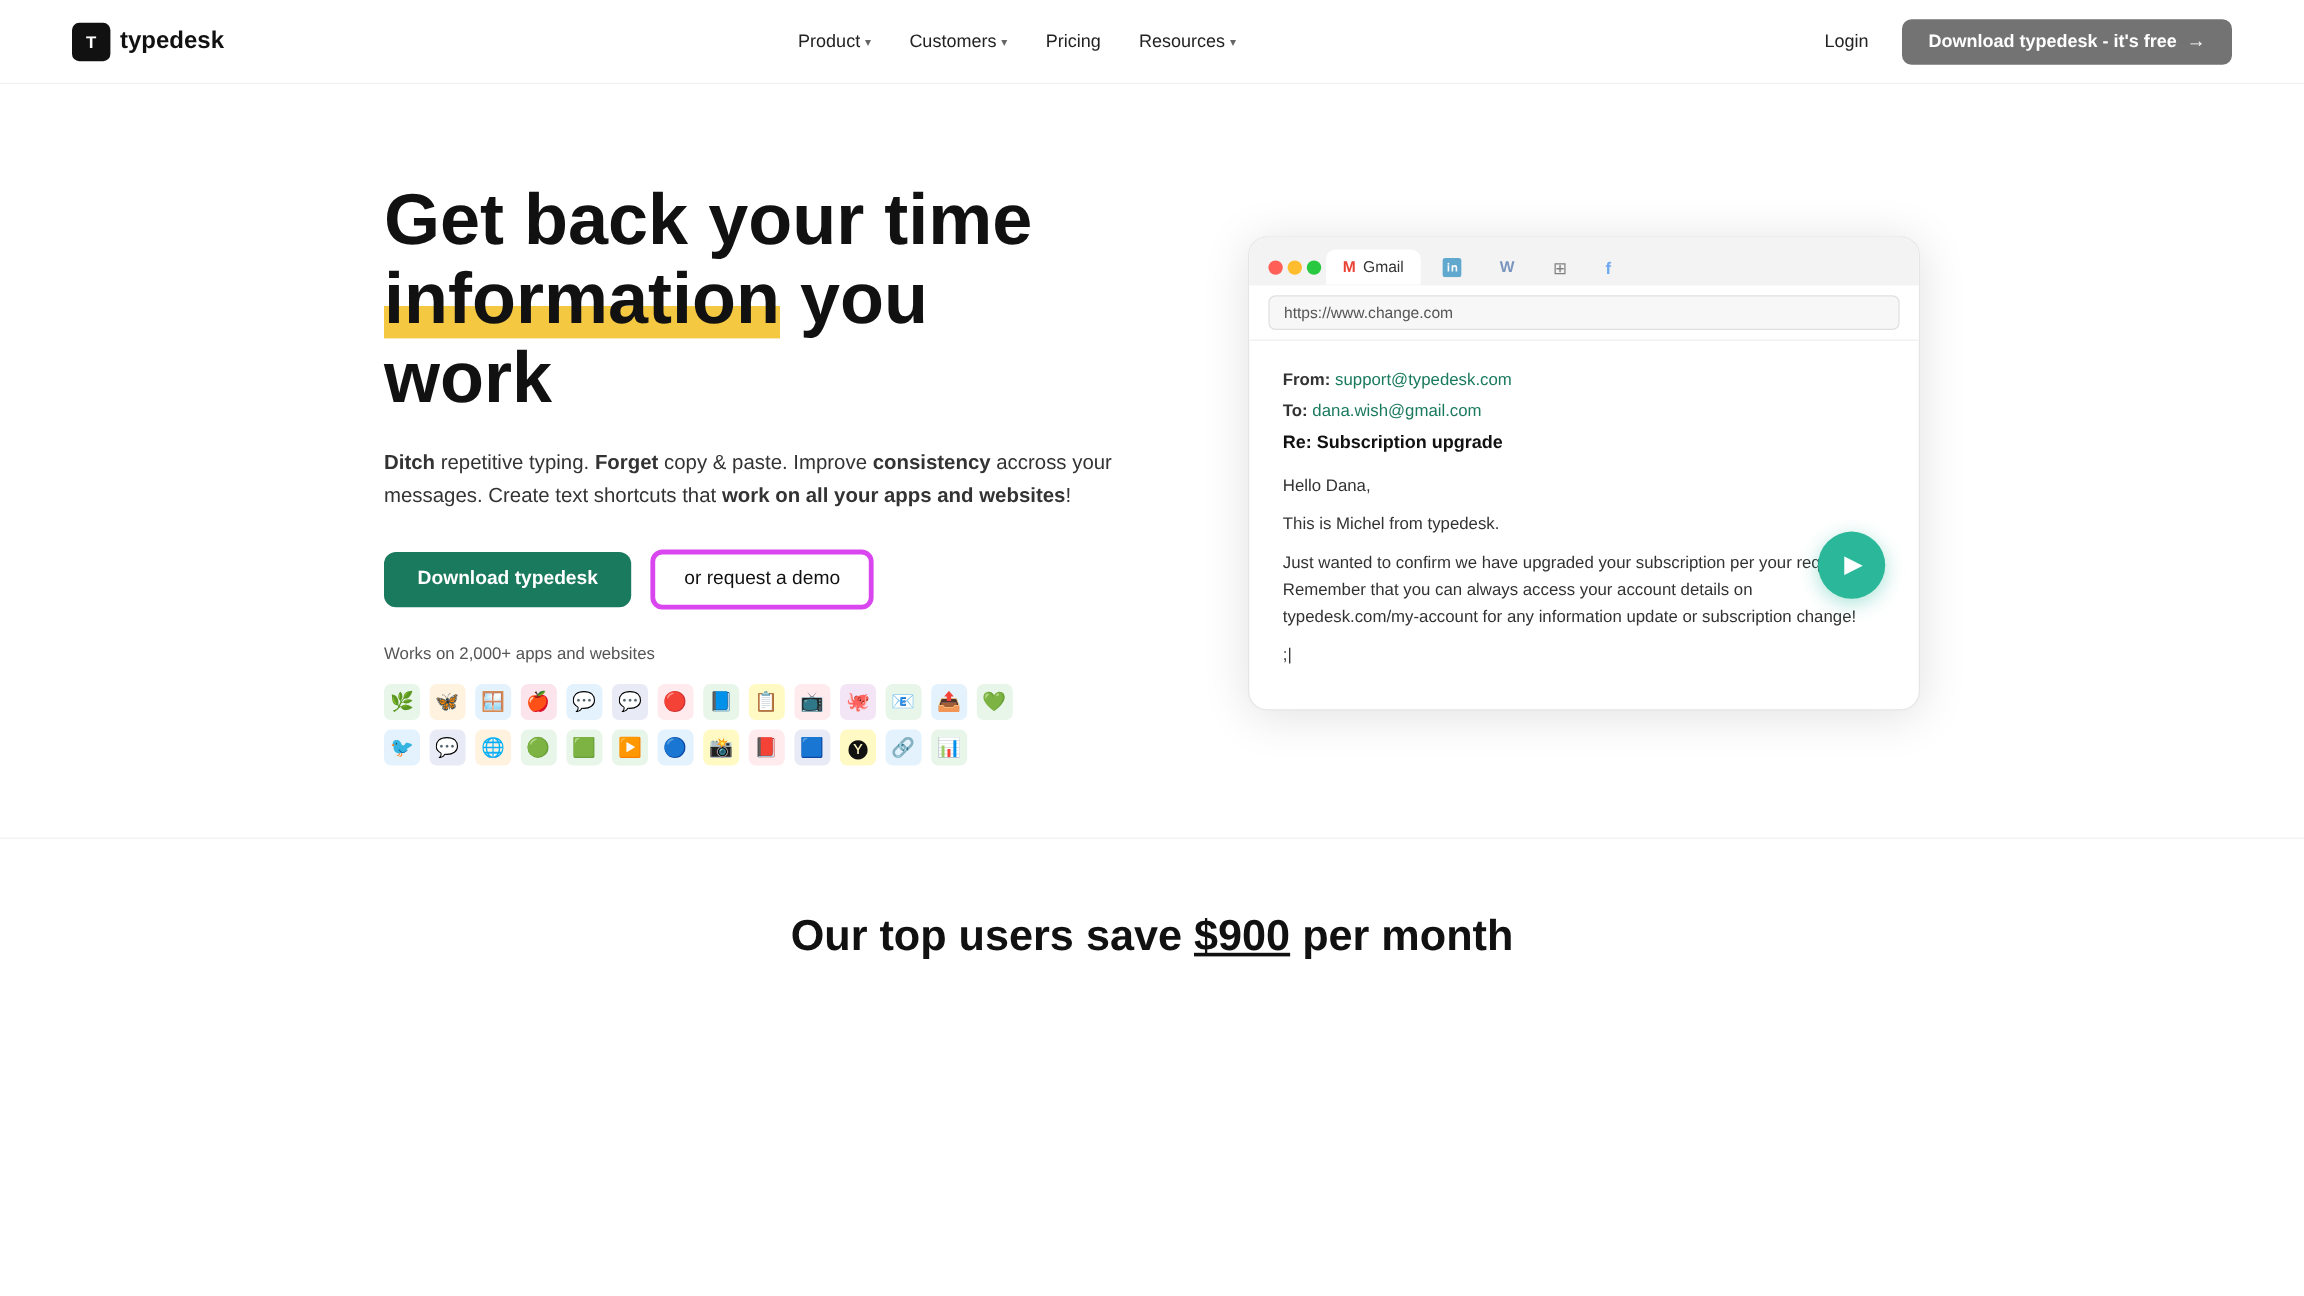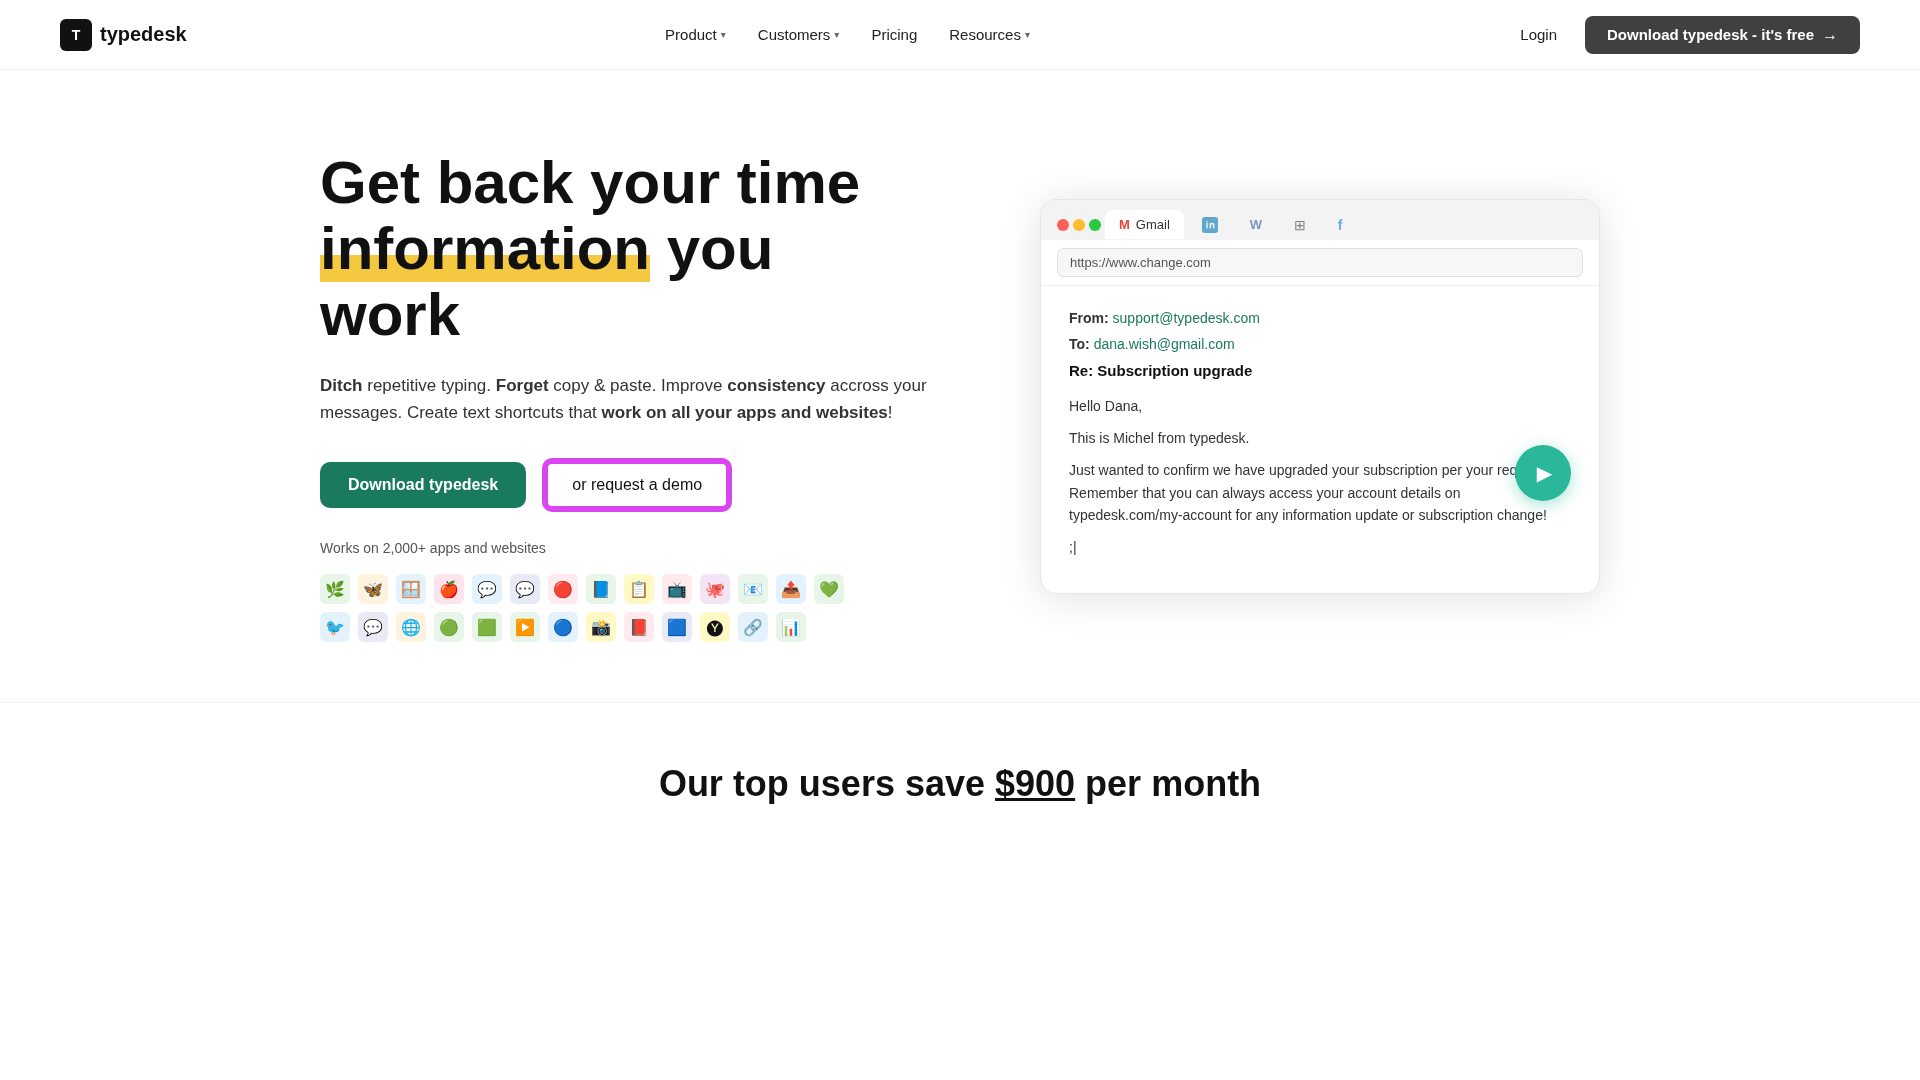--- a/index.html
+++ b/index.html
@@ -21,21 +21,21 @@
     .nav-link {
       display: flex; align-items: center; gap: 4px;
       padding: 8px 14px; border-radius: 8px; cursor: pointer;
       font-size: 15px; font-weight: 500; color: #222; text-decoration: none;
       transition: background 0.15s;
     }
     .nav-link-chevron { font-size: 10px; color: #666; }
     .nav-right { display: flex; align-items: center; gap: 16px; }
     .nav-login { font-size: 15px; font-weight: 500; color: #222; cursor: pointer; padding: 8px 12px; }
     .nav-cta {
-      background: #404040; color: #fff; border: none; border-radius: 8px;
+      background: #737373; color: #fff; border: none; border-radius: 8px;
       padding: 10px 22px; font-size: 15px; font-weight: 600; cursor: pointer;
       display: flex; align-items: center; gap: 8px; white-space: nowrap;
     }
     .nav-cta-arrow { font-size: 16px; }
 
     
     .hero {
       display: flex; align-items: center; justify-content: space-between;
       padding: 80px 60px 60px 60px; max-width: 1400px; margin: 0 auto;
       min-height: 600px;
@@ -47,21 +47,21 @@
       display: inline;
     }
     .hero-subtitle { font-size: 17px; line-height: 1.6; color: #333; margin-bottom: 32px; }
     .hero-subtitle strong { font-weight: 700; }
     .hero-buttons { display: flex; align-items: center; gap: 16px; margin-bottom: 28px; }
     .btn-primary {
       background: #1a7a5e; color: #fff; border: none; border-radius: 10px;
       padding: 14px 28px; font-size: 16px; font-weight: 600; cursor: pointer;
     }
     .btn-secondary {
-      background: transparent; color: #111; border: 6px solid #d946ef; border-radius: 10px;
+      background: transparent; color: #111; border: 4px solid #d946ef; border-radius: 10px;
       padding: 12px 24px; font-size: 16px; font-weight: 500; cursor: pointer;
     }
     .hero-works { font-size: 14px; color: #555; margin-bottom: 18px; }
     .app-icons { display: flex; flex-wrap: wrap; gap: 8px; max-width: 560px; }
     .app-icon {
       width: 30px; height: 30px; border-radius: 6px;
       display: flex; align-items: center; justify-content: center;
       font-size: 16px; flex-shrink: 0;
     }
 

